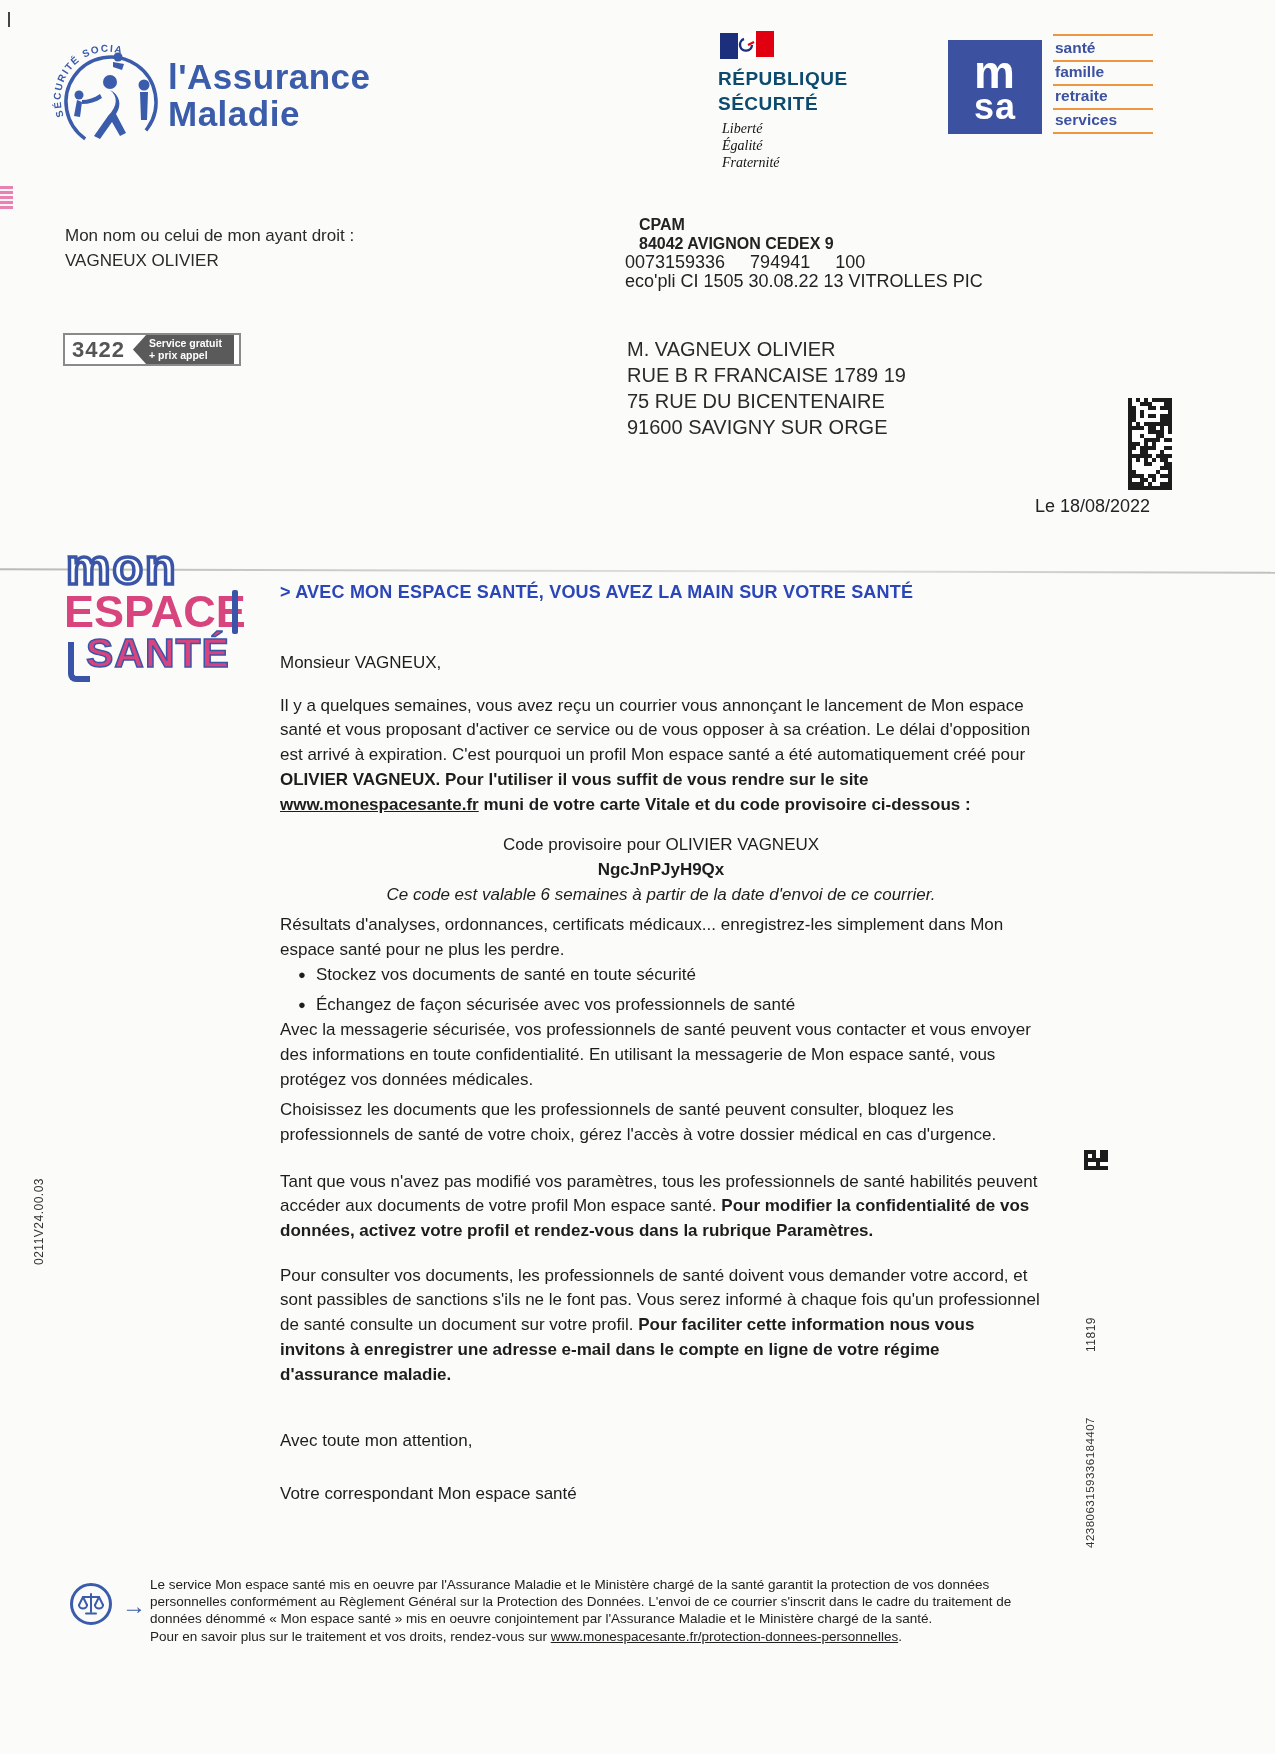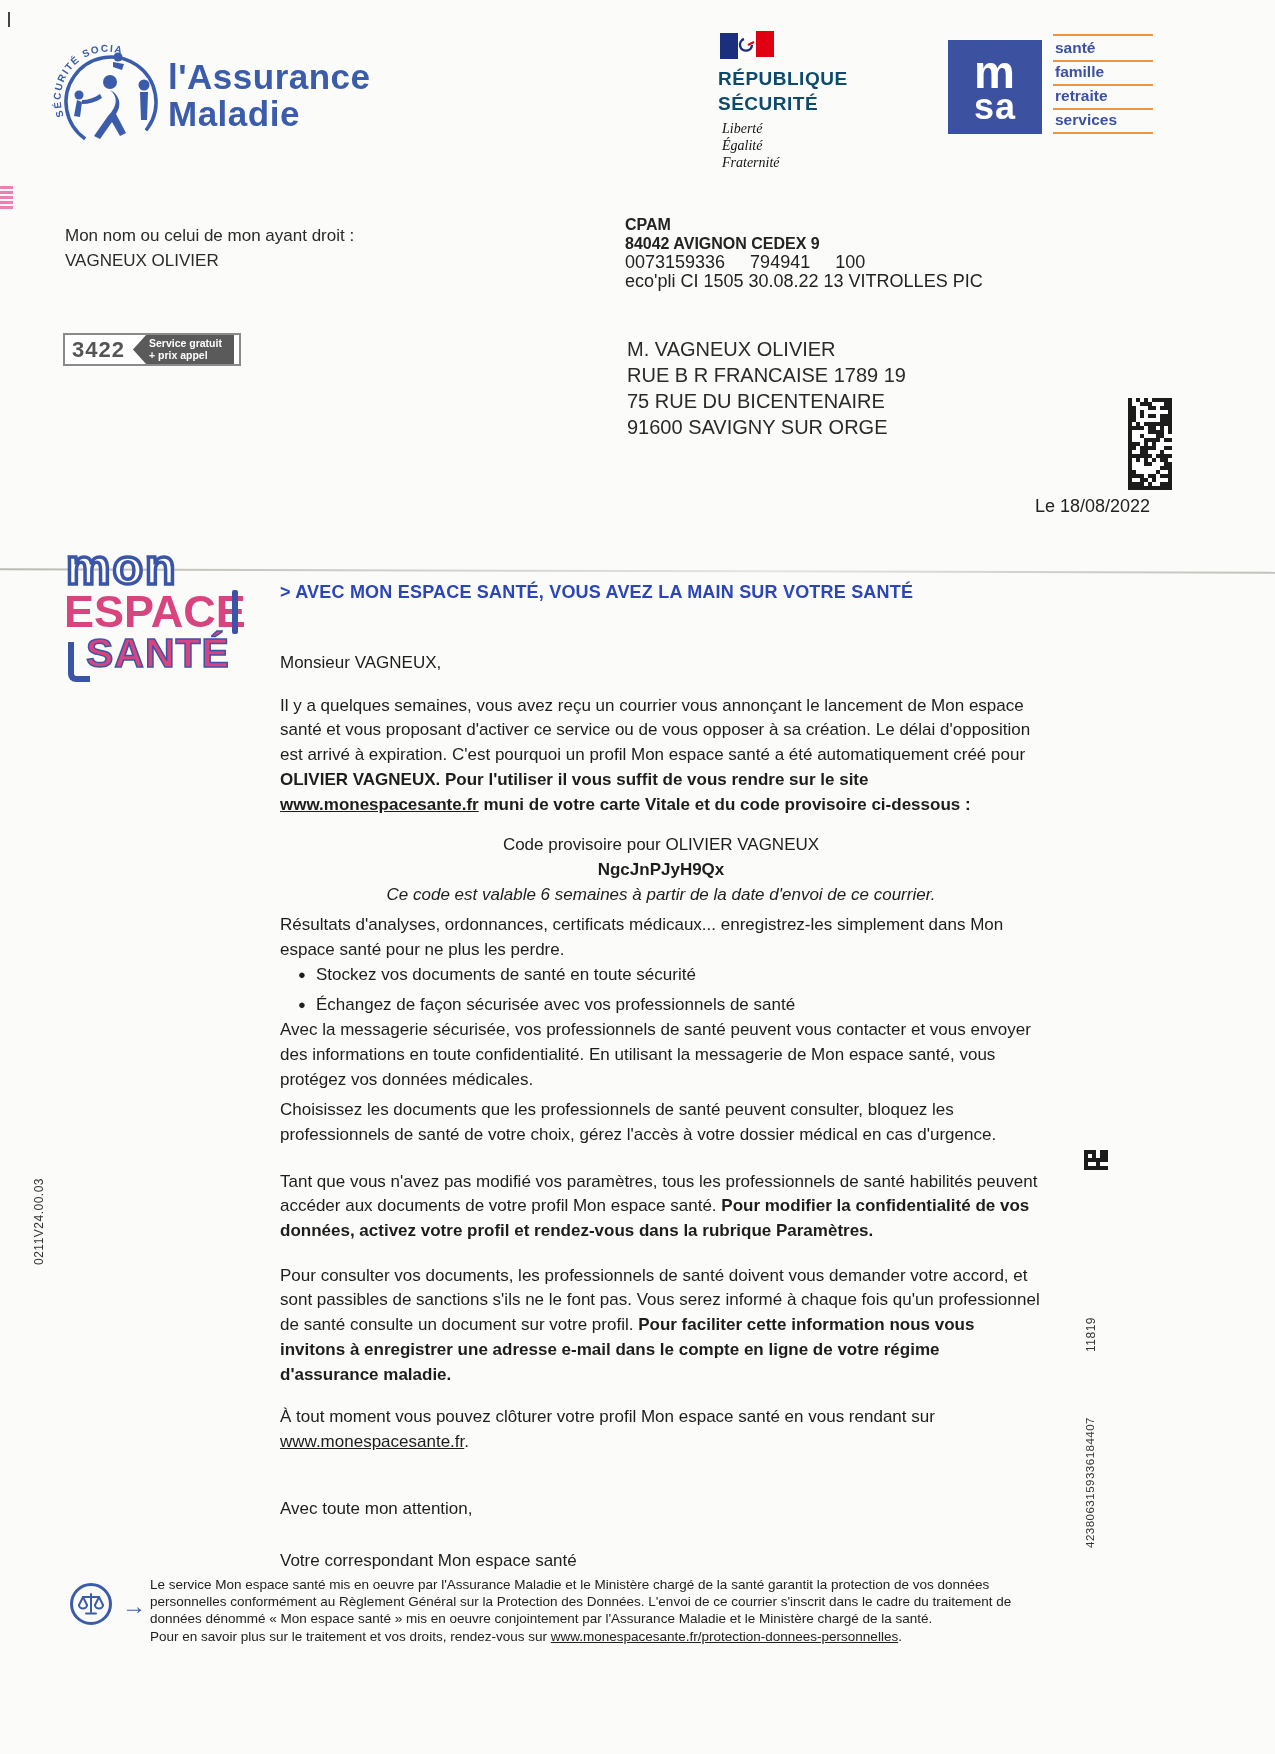--- a/index.html
+++ b/index.html
@@ -32,21 +32,21 @@
   .sender{left:65px;top:223px;font-size:17px;line-height:25px;color:#2a2a2a;}
   .phone-badge{left:63px;top:333px;width:178px;height:33px;background:#fff;border:2px solid #8a8a8a;
     display:flex;align-items:stretch;box-sizing:border-box;}
   .phone-number{font-size:22px;font-weight:bold;color:#555;align-self:center;padding:0 8px 0 7px;letter-spacing:1px;}
   .phone-note{background:#5a5a5a;color:#fff;font-size:10.5px;font-weight:bold;line-height:11.5px;
     padding:3px 8px 0 16px;flex:1;margin-right:5px;
     clip-path:polygon(13% 0,100% 0,100% 100%,13% 100%,0 50%);}
 
   
   .cpam{left:625px;top:215px;font-size:16px;line-height:19px;color:#222;}
-  .cpam .b{font-weight:bold;}
+  .cpam .b{font-weight:bold;margin-left:14px;}
   .cpam .w{font-size:18px;white-space:pre;}
   .recipient{left:627px;top:336px;font-size:20px;line-height:26px;color:#2a2a2a;}
 
   .date-line{left:1000px;top:496px;width:150px;text-align:right;font-size:18px;color:#222;}
 
   
   .dm{background:#fff;}
 
   
   .crease{left:0;top:570px;width:1275px;height:2px;background:linear-gradient(90deg,rgba(110,105,95,.45),rgba(140,135,125,.2) 60%,rgba(110,105,95,.4));transform:rotate(.15deg);}
@@ -397,21 +397,20 @@
     <div>Avec la messagerie sécurisée, vos professionnels de santé peuvent vous contacter et vous envoyer des informations en toute confidentialité. En utilisant la messagerie de Mon espace santé, vous protégez vos données médicales.</div>
   </div>
   <div class="bullet">
     <div>Choisissez les documents que les professionnels de santé peuvent consulter, bloquez les professionnels de santé de votre choix, gérez l'accès à votre dossier médical en cas d'urgence.</div>
   </div>
 
   <p class="p-params" style="margin:22px 0 0 0;"><span>Tant que vous n'avez pas modifié vos paramètres, tous les professionnels de santé habilités peuvent accéder aux documents de votre profil Mon espace santé. </span><span class="b">Pour modifier la confidentialité de vos données, activez votre profil et rendez-vous dans la rubrique Paramètres.</span></p>
 
   <p class="p-consult" style="margin:20px 0 0 0;"><span>Pour consulter vos documents, les professionnels de santé doivent vous demander votre accord, et sont passibles de sanctions s'ils ne le font pas. Vous serez informé à chaque fois qu'un professionnel de santé consulte un document sur votre profil. </span><span class="b">Pour faciliter cette information nous vous invitons à enregistrer une adresse e-mail dans le compte en ligne de votre régime d'assurance maladie.</span></p>
 
-  <p class="p-close" style="margin:18px 0 0 0;"><span>À tout moment vous pouvez clôturer votre profil Mon espace santé en vous rendant sur </span><span class="lnk">www.monespacesante.fr</span><span>.</span></p>
 
   <div class="signoff">Avec toute mon attention,</div>
   <div class="signature">Votre correspondant Mon espace santé</div>
 </div>
 
 <div class="abs scales">
   <svg width="28" height="28" viewBox="0 0 28 28">
     <g stroke="#3a5cab" stroke-width="2" fill="none" stroke-linecap="round">
       <path d="M14,4 V22"></path>
       <path d="M6,7 H22"></path>

